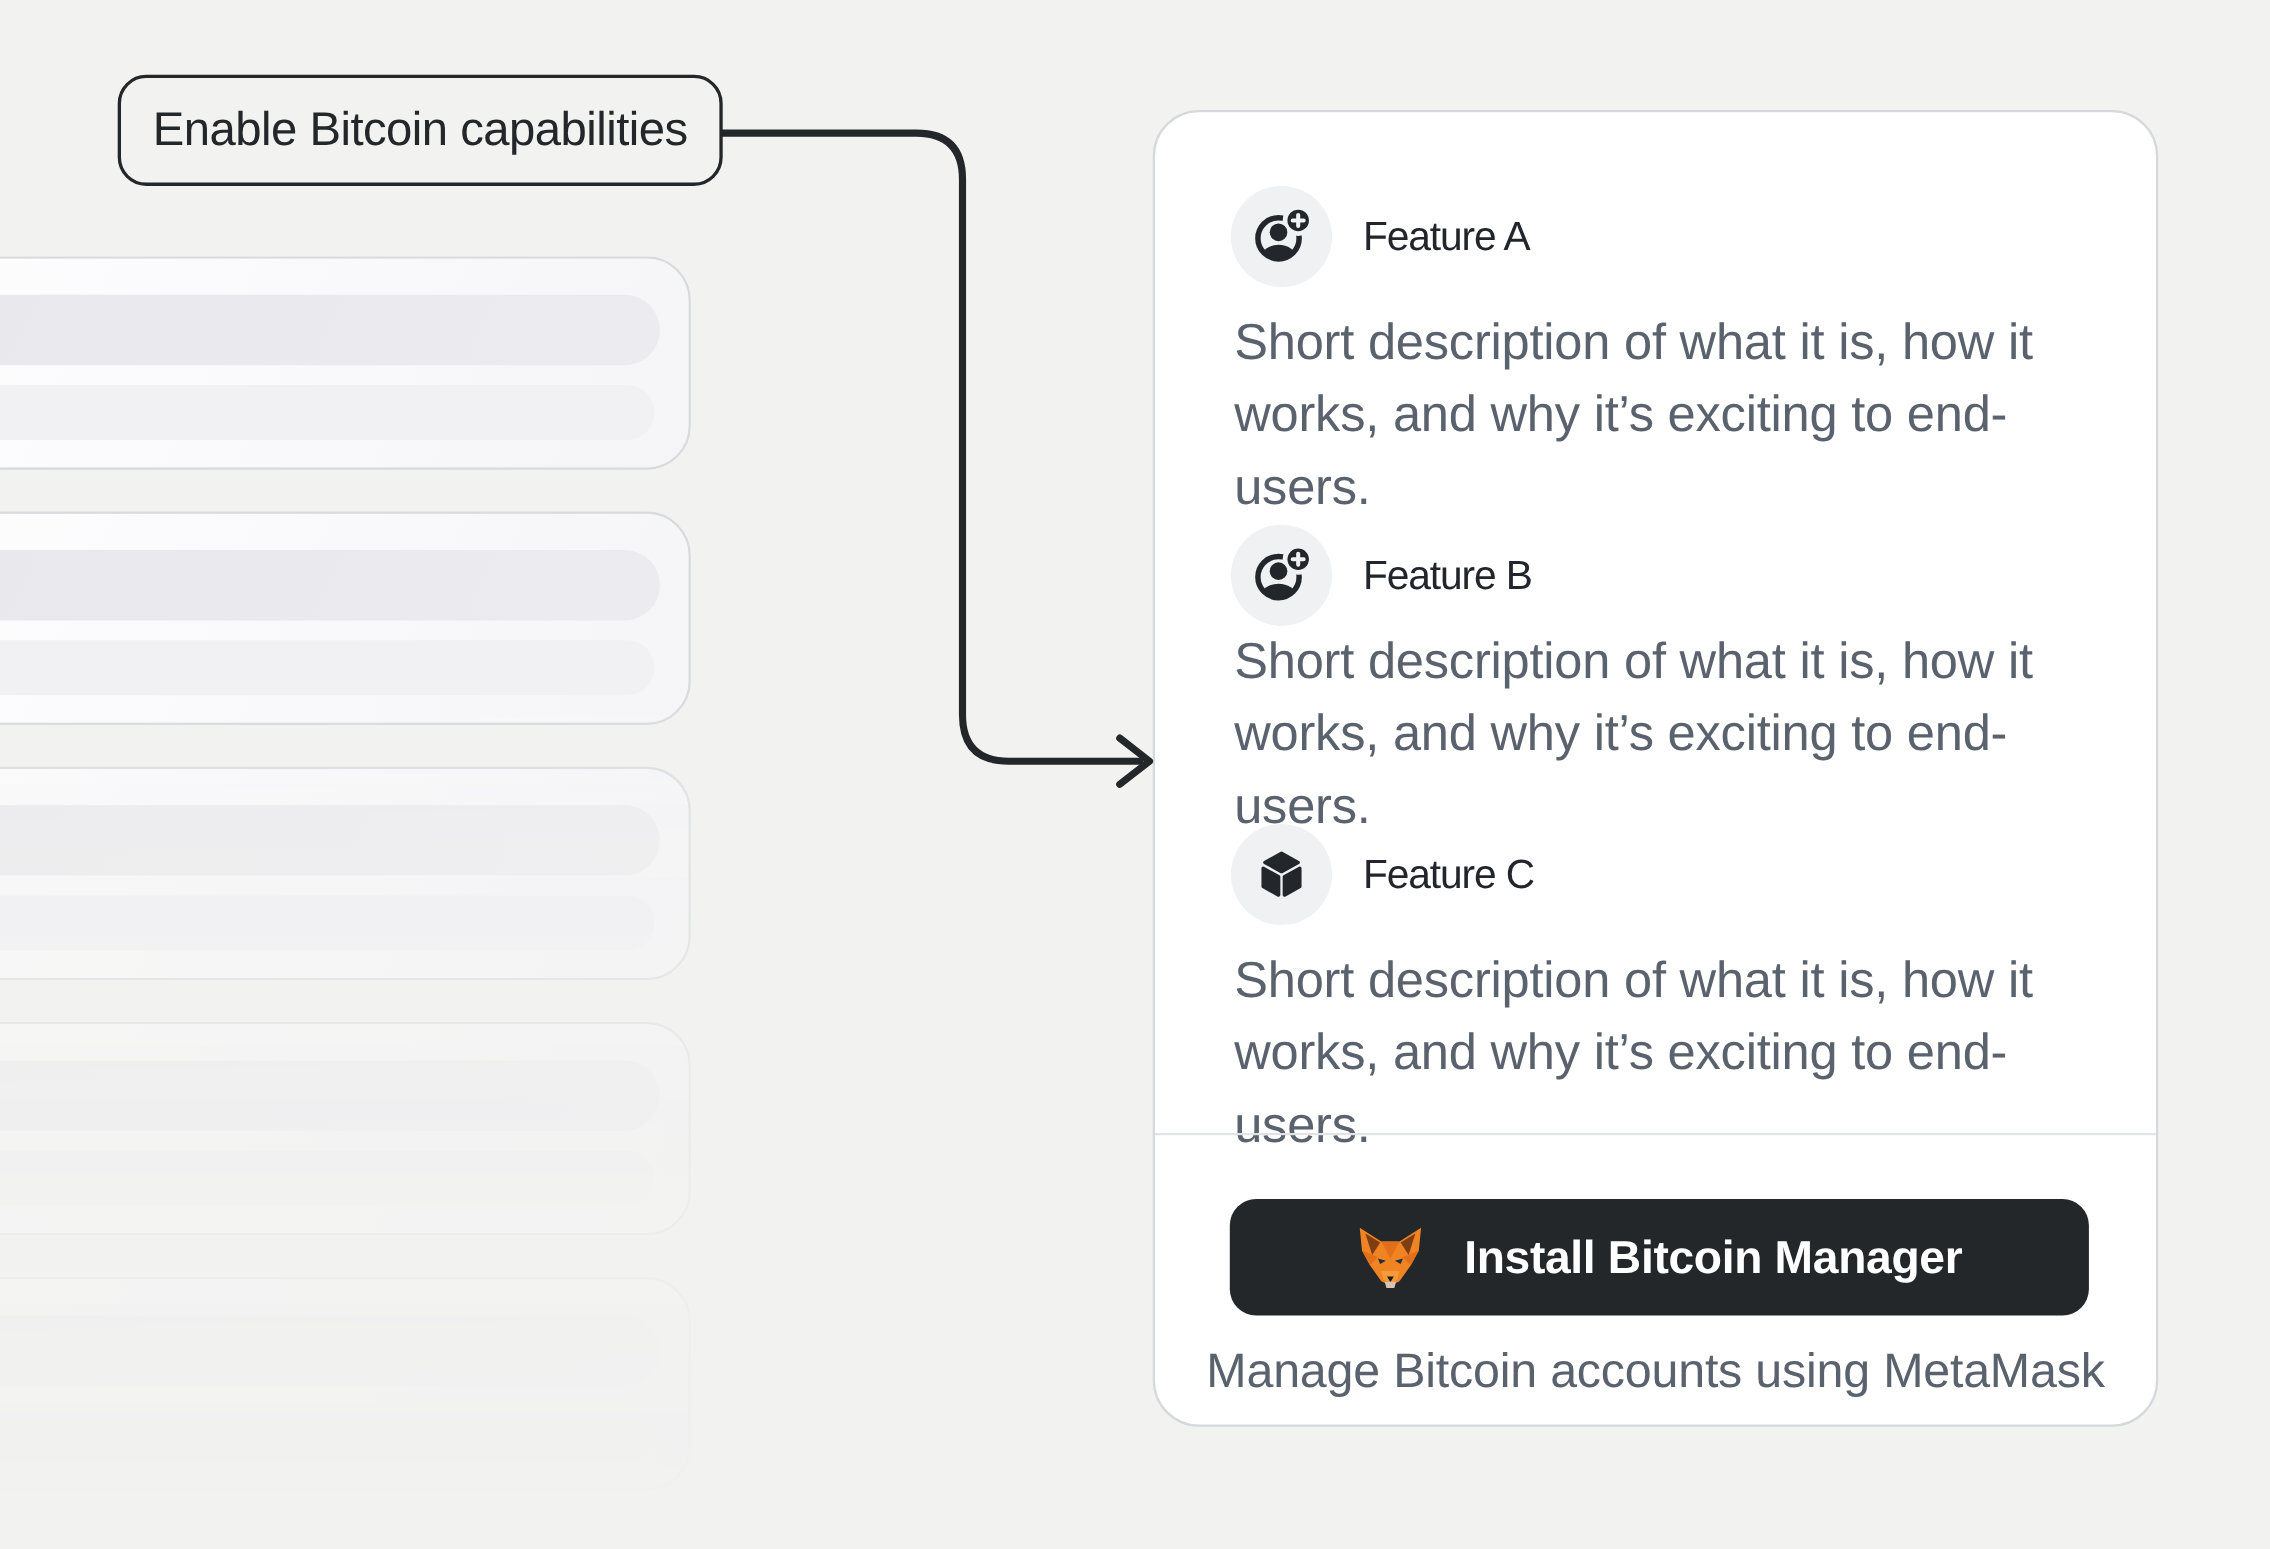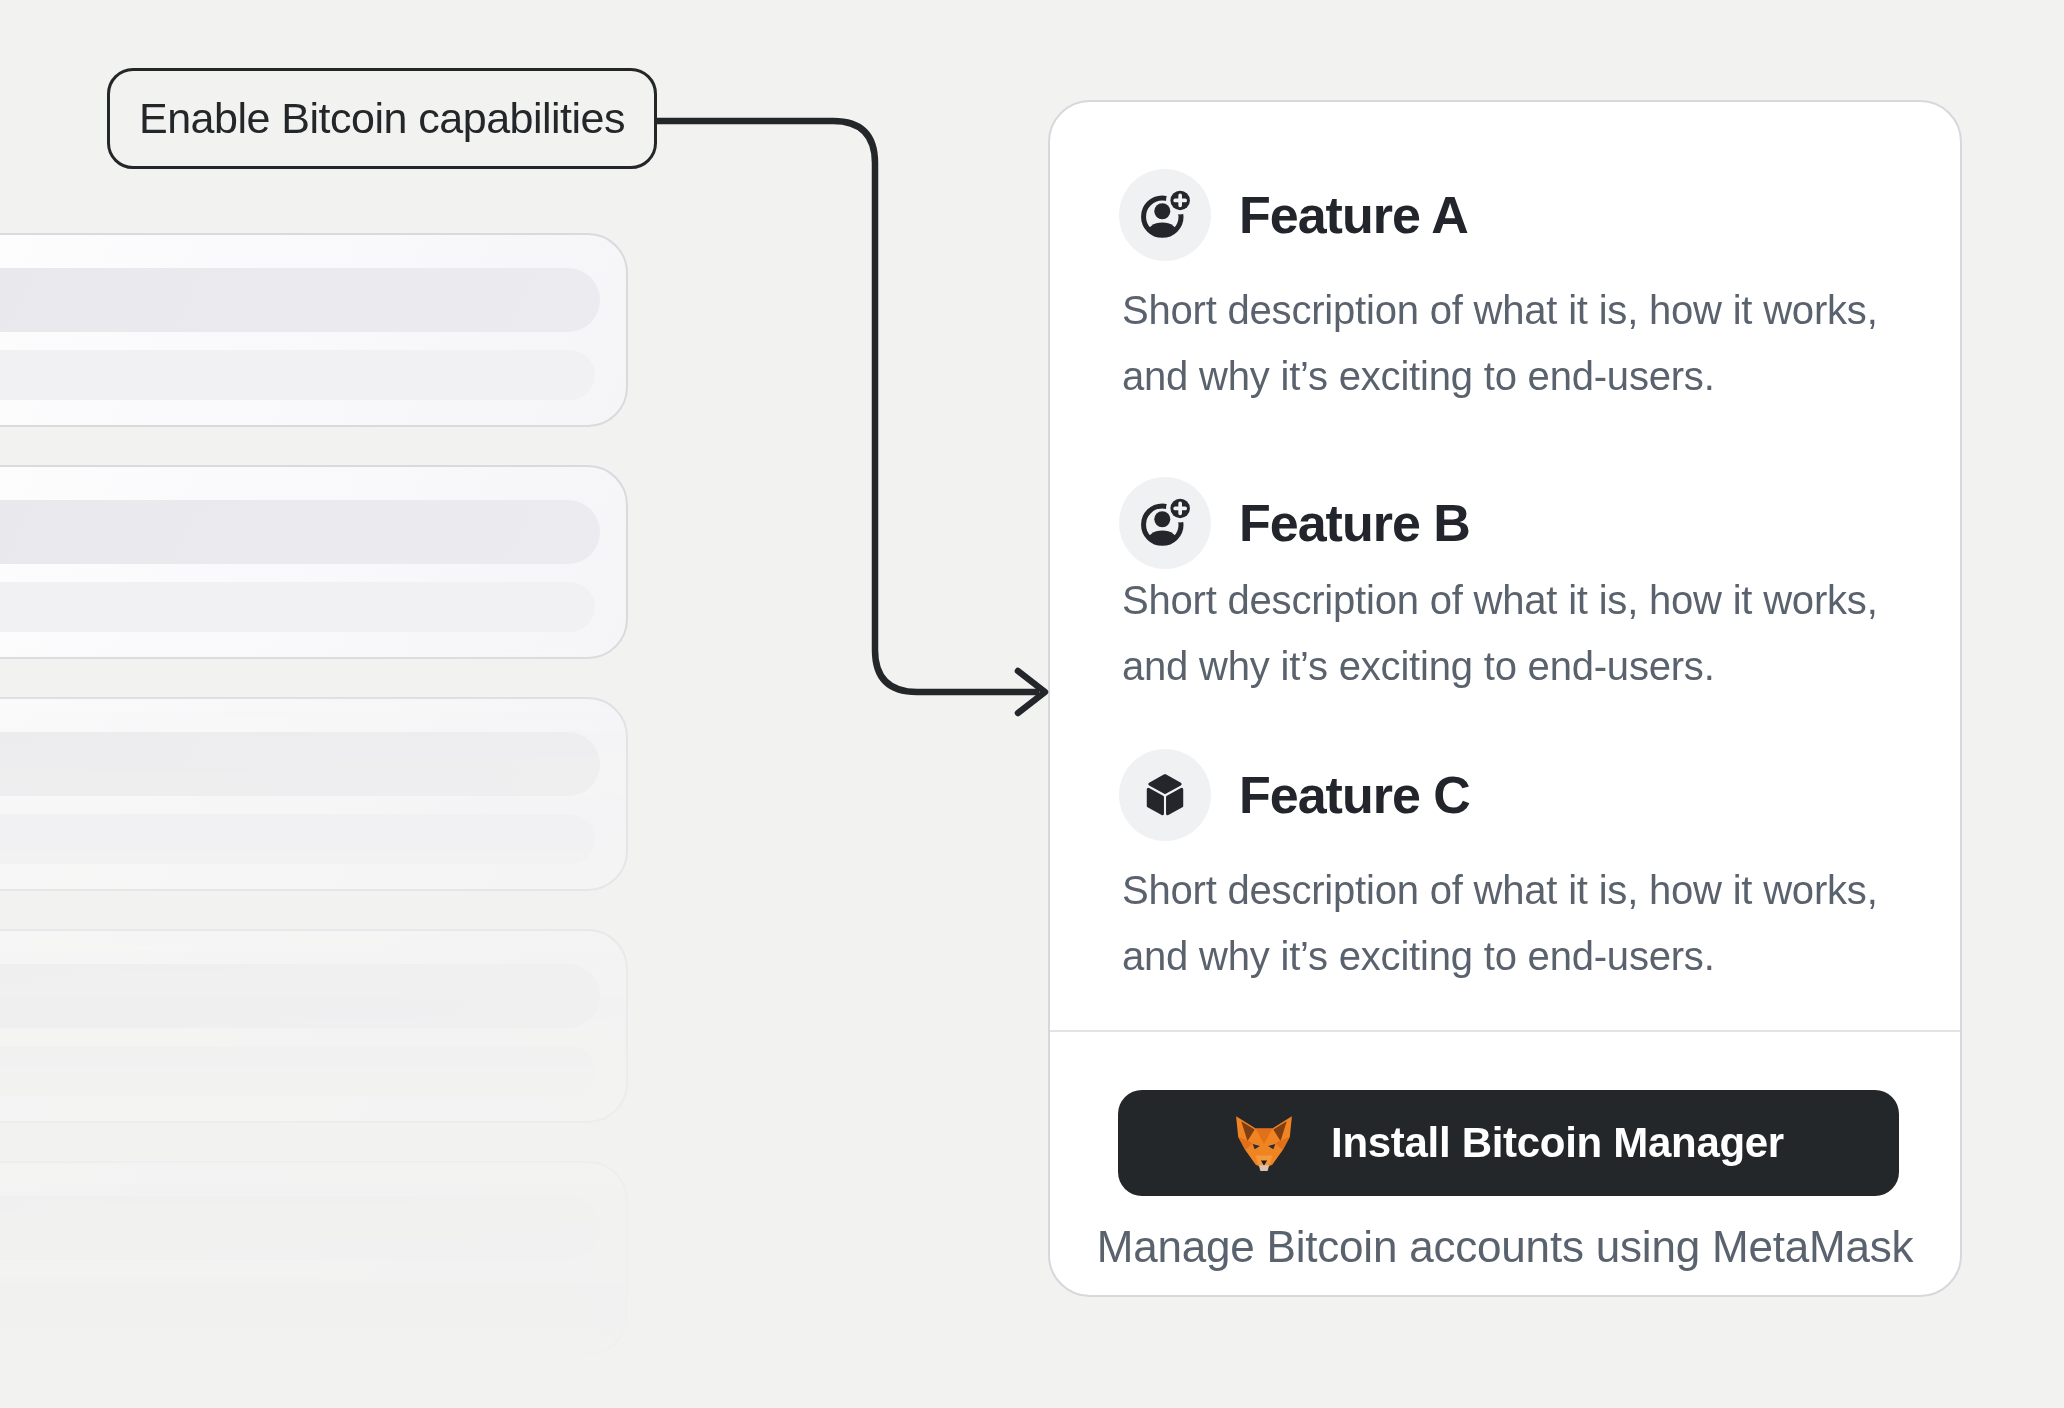--- a/index.html
+++ b/index.html
@@ -43,24 +43,24 @@
     position:absolute;left:1048px;top:100px;width:914px;height:1197px;
     box-sizing:border-box;background:#ffffff;border:2.5px solid #d5d8dc;border-radius:42px;
     z-index:1;
   }
   .feature-block{position:absolute;left:69px;width:820px;}
   .feature-head{display:flex;align-items:center;gap:28px;height:92px;}
   .icon-circle{
     width:92px;height:92px;border-radius:50%;background:#f0f1f3;
     display:flex;align-items:center;justify-content:center;flex:0 0 auto;
   }
-  .feature-title{font-size:52px;font-weight:700;letter-spacing:-1px;color:#22262c;}
+  .feature-title{font-size:37px;font-weight:400;letter-spacing:-1px;color:#22262c;}
   .feature-desc{
     position:absolute;left:72px;width:810px;
-    font-size:40px;line-height:66px;color:#5a626e;letter-spacing:-0.2px;
+    font-size:46px;line-height:66px;color:#5a626e;letter-spacing:-0.2px;
   }
   .divider{position:absolute;left:0;right:0;top:928px;height:2px;background:#e2e3e6;}
   .install-btn{
     position:absolute;left:68px;top:988px;width:781px;height:106px;
     box-sizing:border-box;border:none;border-radius:24px;background:#24272a;
     display:flex;align-items:center;justify-content:center;gap:36px;
     cursor:pointer;font-family:"Liberation Sans",sans-serif;
   }
   .install-btn-label{font-size:42px;font-weight:700;letter-spacing:-0.3px;color:#ffffff;}
   .card-caption{

